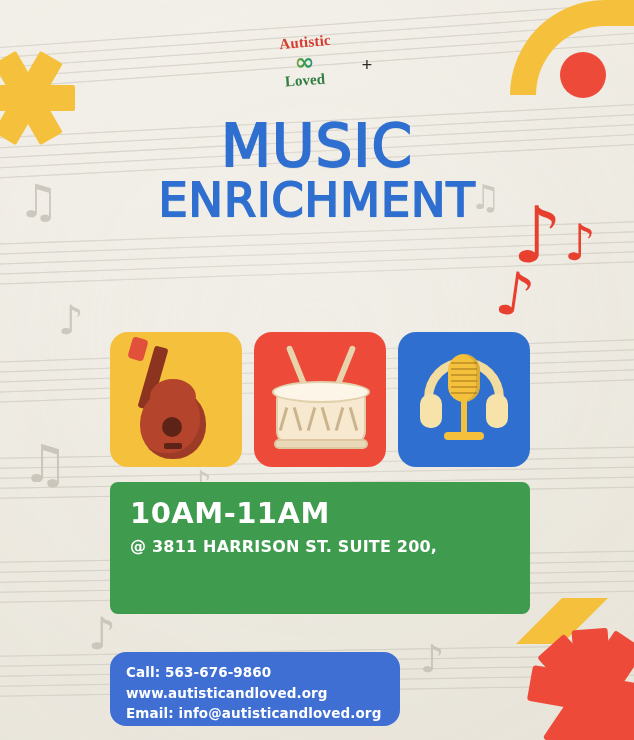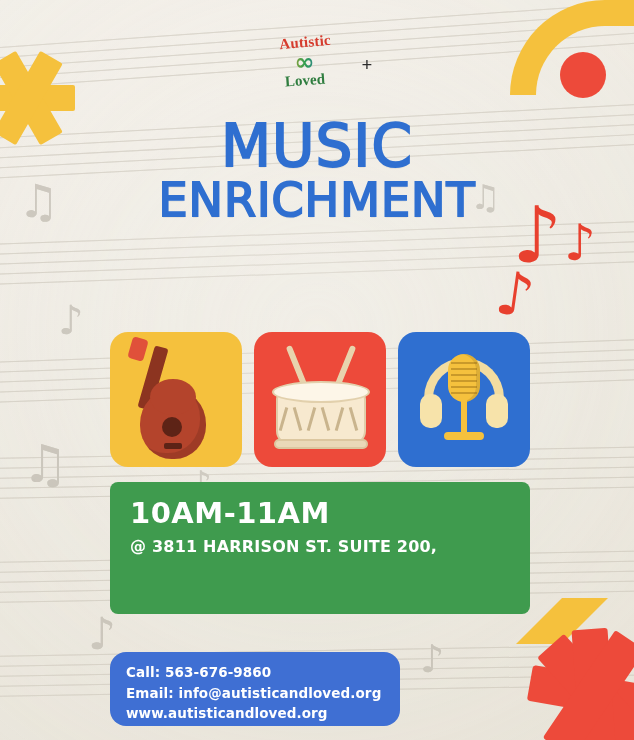--- a/index.html
+++ b/index.html
@@ -596,17 +596,17 @@
 
   <div id="info-panel">
     <div class="time">10AM-11AM</div>
     <div class="addr">
       <div>@ 3811 HARRISON ST. SUITE 200,</div>
     </div>
   </div>
 
   <div id="contact-panel">
     <div>Call: 563-676-9860</div>
+    <div>www.autisticandloved.org</div>
     <div>Email: info@autisticandloved.org</div>
-    <div>www.autisticandloved.org</div>
   </div>
 
 </div>
 
 </body></html>

